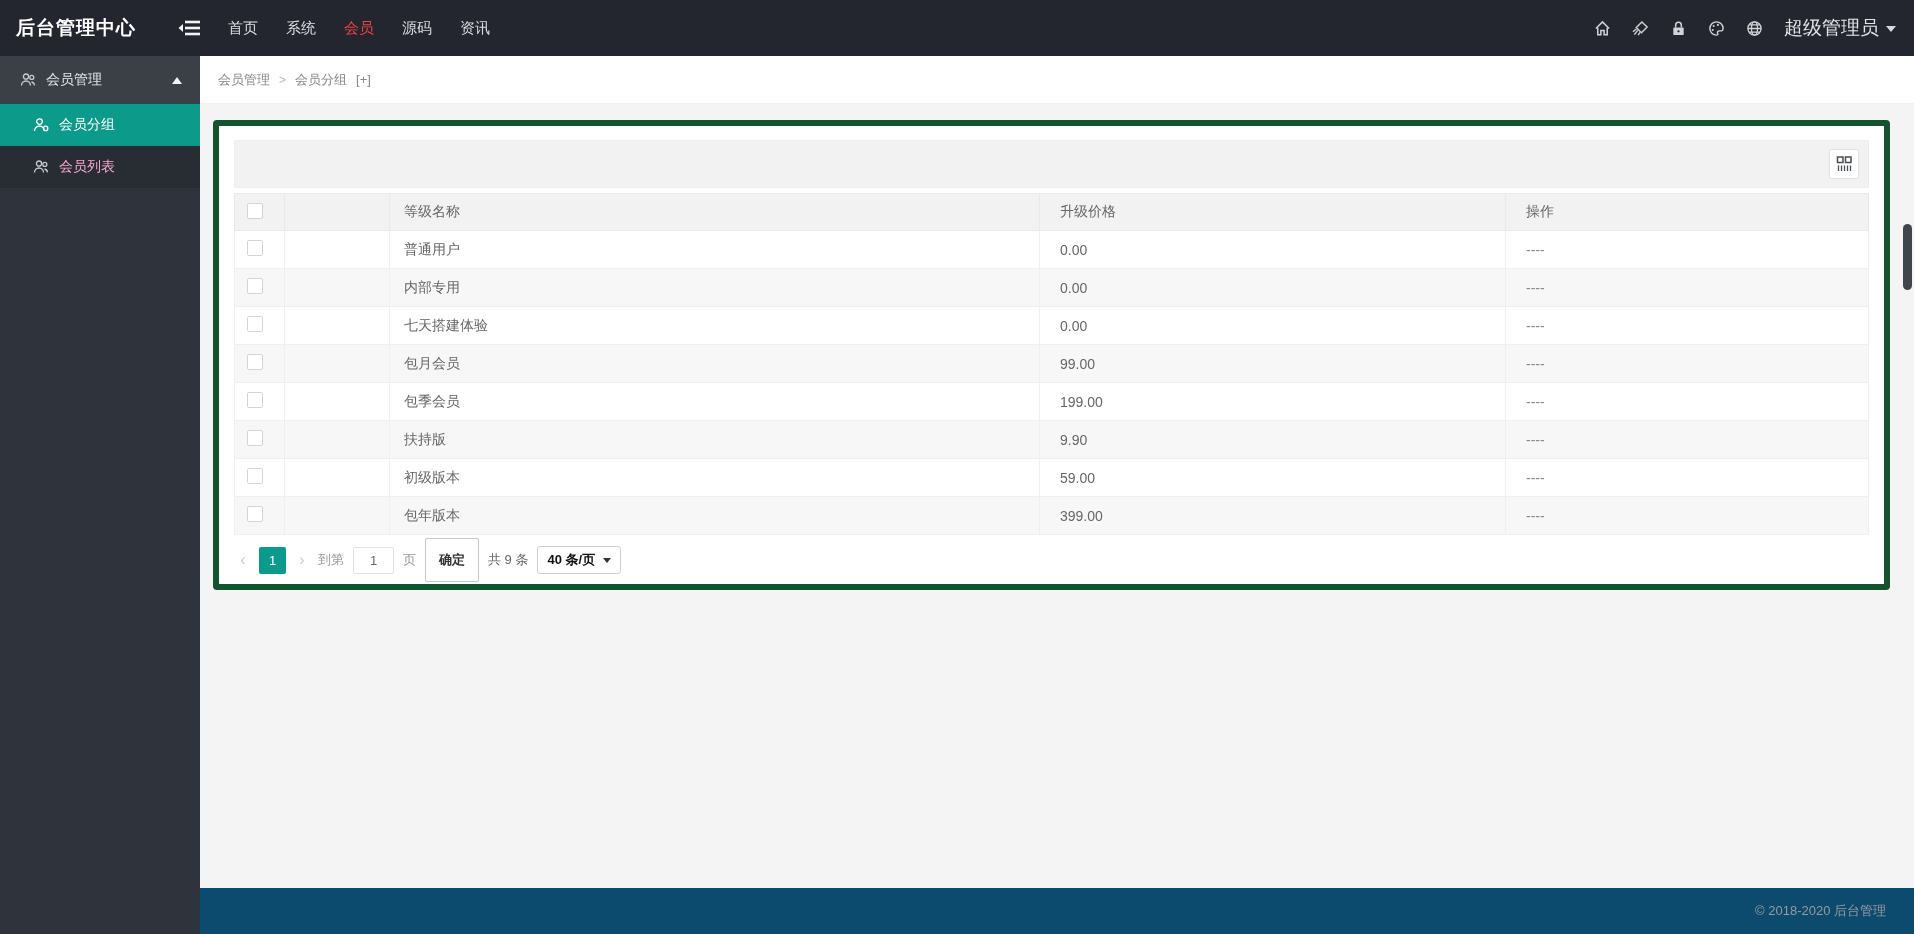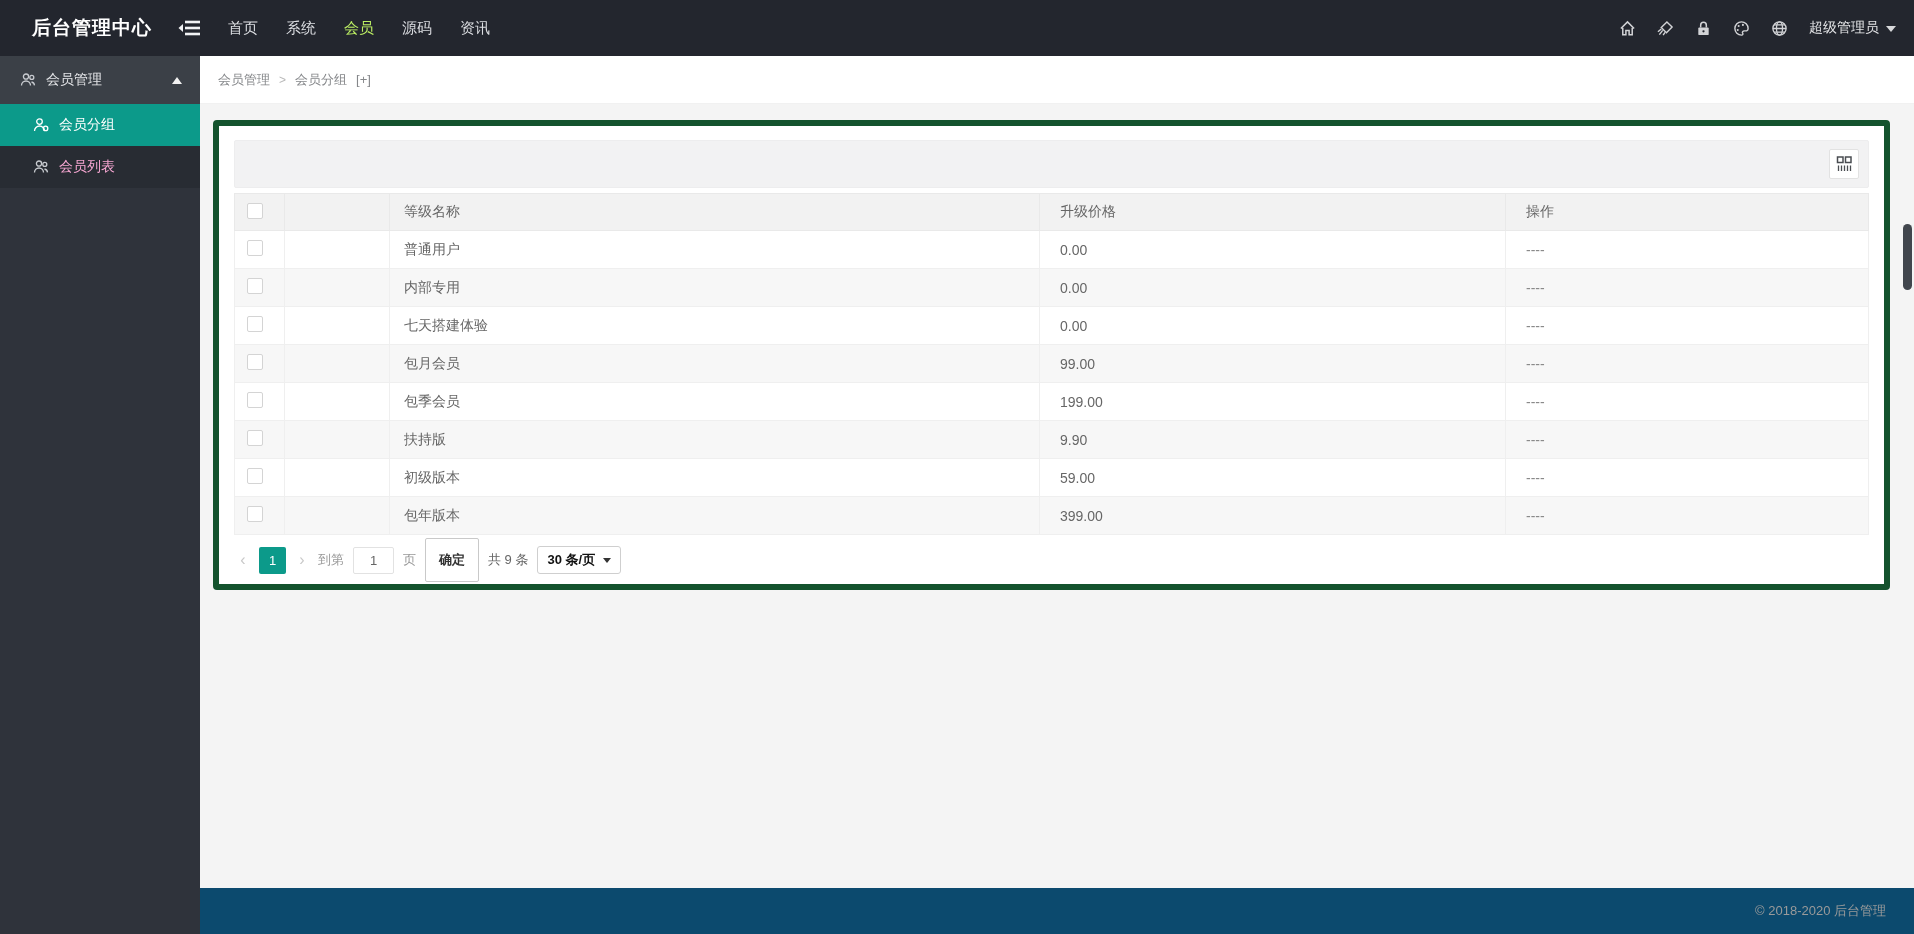--- a/index.html
+++ b/index.html
@@ -14,30 +14,30 @@
     --sidebar-bg: #2f333b;
   }
 
   
   .navbar {
     position: absolute; top:0; left:0; right:0; height:56px;
     background: var(--navbar-bg);
     display:flex; align-items:center;
     z-index: 5;
   }
-  .brand { width:166px; padding-left:32px; color:#fff; font-size:19px; font-weight:bold; letter-spacing:1px; white-space:nowrap; }
+  .brand { width:166px; padding-left:16px; color:#fff; font-size:19px; font-weight:bold; letter-spacing:1px; white-space:nowrap; }
   .nav-toggle { width:24px; height:18px; margin-left:12px; cursor:pointer; display:flex; align-items:center; }
   .nav-menu { display:flex; list-style:none; margin-left:12px; height:56px; }
   .nav-menu li { position:relative; padding:0 14px; line-height:56px; font-size:15px; color:#dcdee2; cursor:pointer; }
-  .nav-menu li.active { color:#bef264; }
+  .nav-menu li.active { color:#ef4444; }
   .nav-menu li.active::after { content:""; position:absolute; left:0; top:56px; width:100%; height:10px; background:#fff; }
   .nav-right { margin-left:auto; display:flex; align-items:center; gap:21px; padding-right:18px; }
   .nav-icon { width:17px; height:17px; display:flex; cursor:pointer; }
   .nav-icon svg { width:100%; height:100%; }
-  .user-menu { display:flex; align-items:center; gap:7px; color:#e3e4e6; font-size:14px; cursor:pointer; }
+  .user-menu { display:flex; align-items:center; gap:7px; color:#e3e4e6; font-size:19px; cursor:pointer; }
   .caret-down { width:0; height:0; border:5px solid transparent; border-top:6px solid #d8d9db; margin-top:6px; }
 
   
   .sidebar { position:absolute; left:0; top:56px; bottom:0; width:200px; background:var(--sidebar-bg); }
   .menu-group { height:48px; display:flex; align-items:center; gap:10px; padding:0 18px 0 20px; background:#3b4047; color:#e4e5e8; font-size:14px; cursor:pointer; }
   .caret-up { width:0; height:0; border:5px solid transparent; border-bottom:7px solid #f2f2f2; margin-left:auto; margin-top:-5px; }
   .menu-list { list-style:none; background:#282c33; }
   .menu-list li { height:42px; display:flex; align-items:center; gap:10px; padding-left:33px; color:#f9a8d4; font-size:14px; cursor:pointer; }
   .menu-list li.active { background:var(--accent); color:#fff; }
   .menu-icon { width:16px; height:16px; display:flex; }
@@ -293,21 +293,21 @@
     <div class="pager">
       <span class="pg-prev">‹</span>
       <span class="pg-cur">1</span>
       <span class="pg-next">›</span>
       <span>到第</span>
       <input class="pg-input" value="1" style="">
       <span>页</span>
       <button class="pg-btn">确定</button>
       <span class="pg-total">共 9 条</span>
       <div class="pg-size">
-        <span>30 条/页</span>
+        <span>40 条/页</span>
         <i class="caret"></i>
       </div>
     </div>
 
   </section>
 </main>
 
 <footer class="footer">
   <span>© 2018-2020 后台管理</span>
 </footer>

